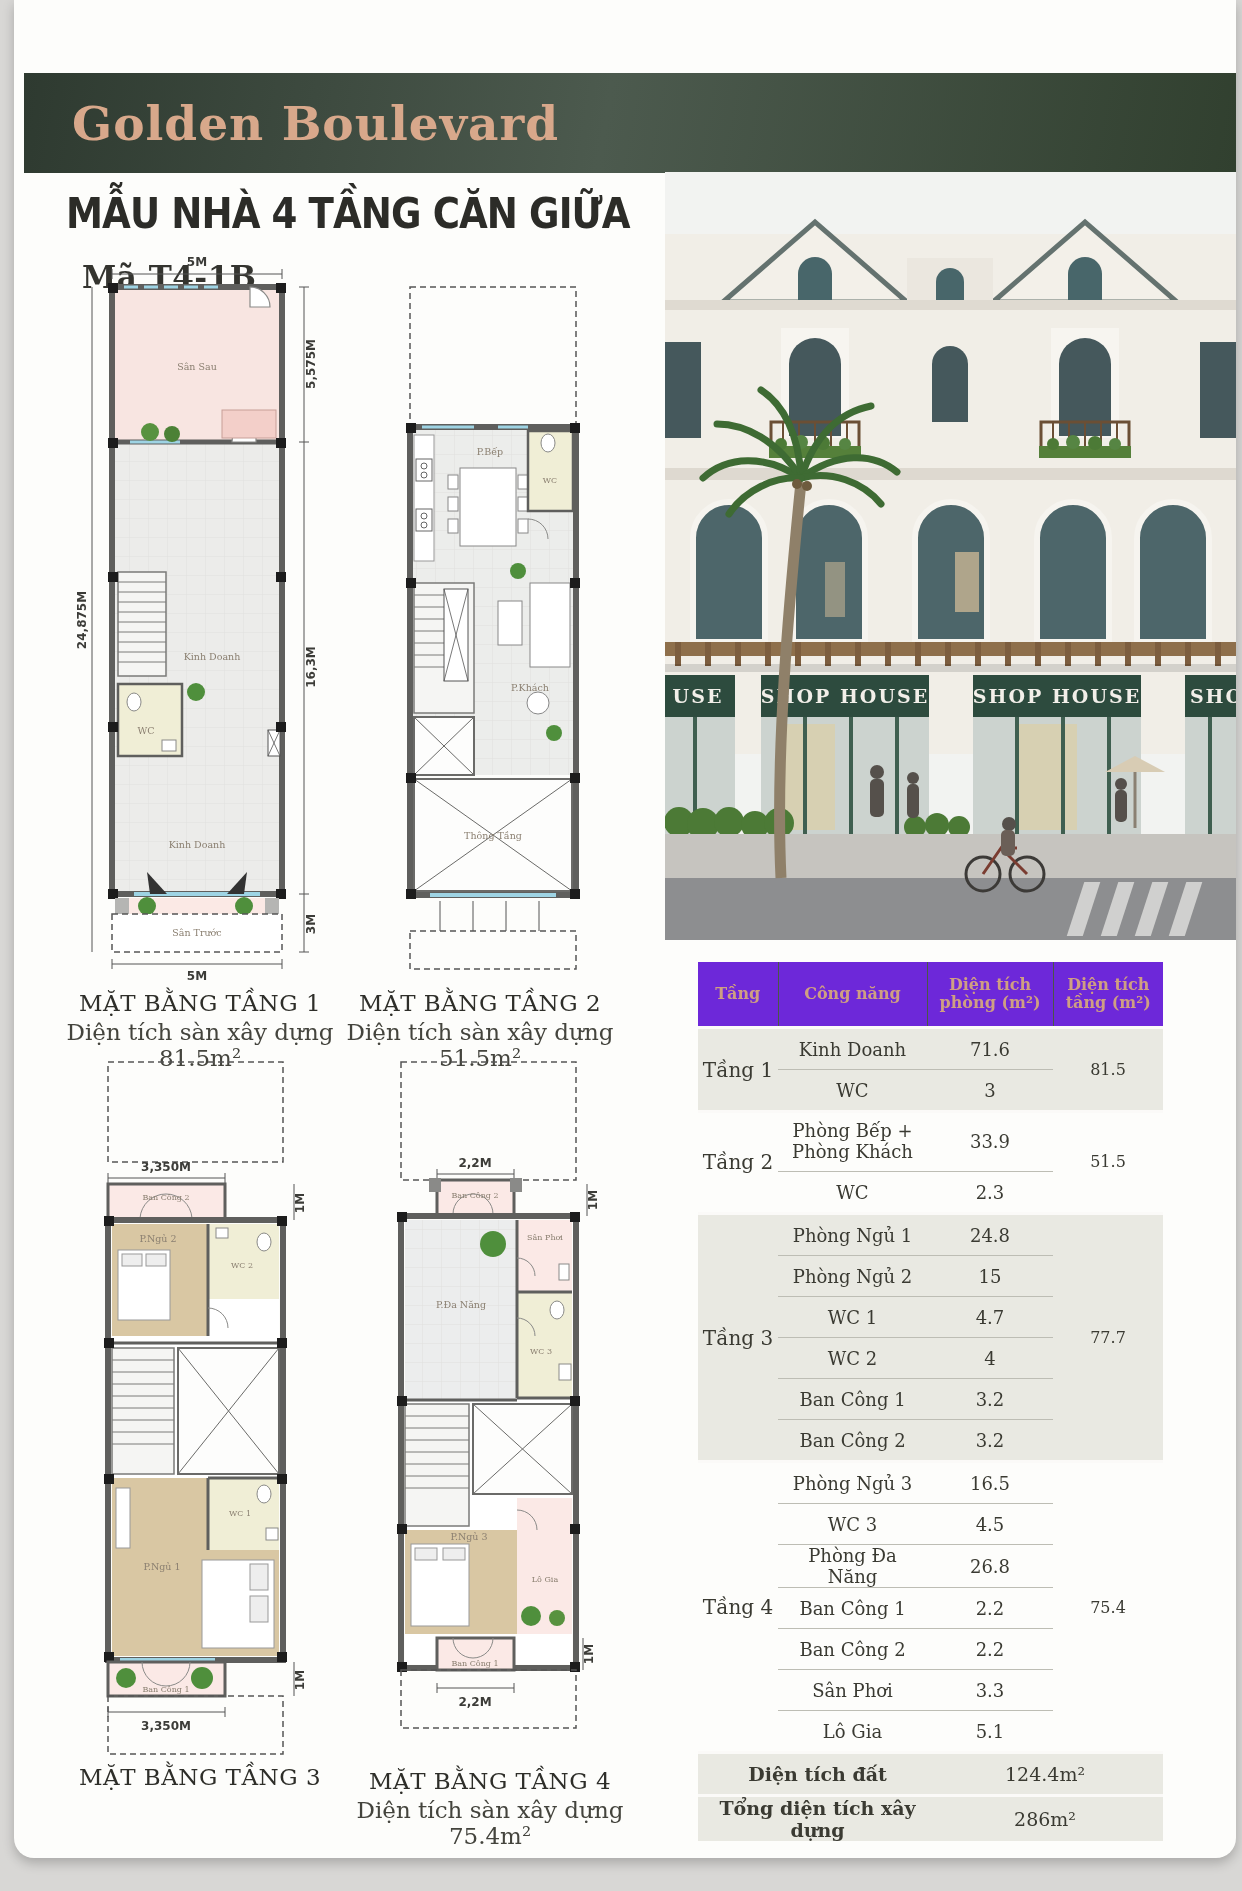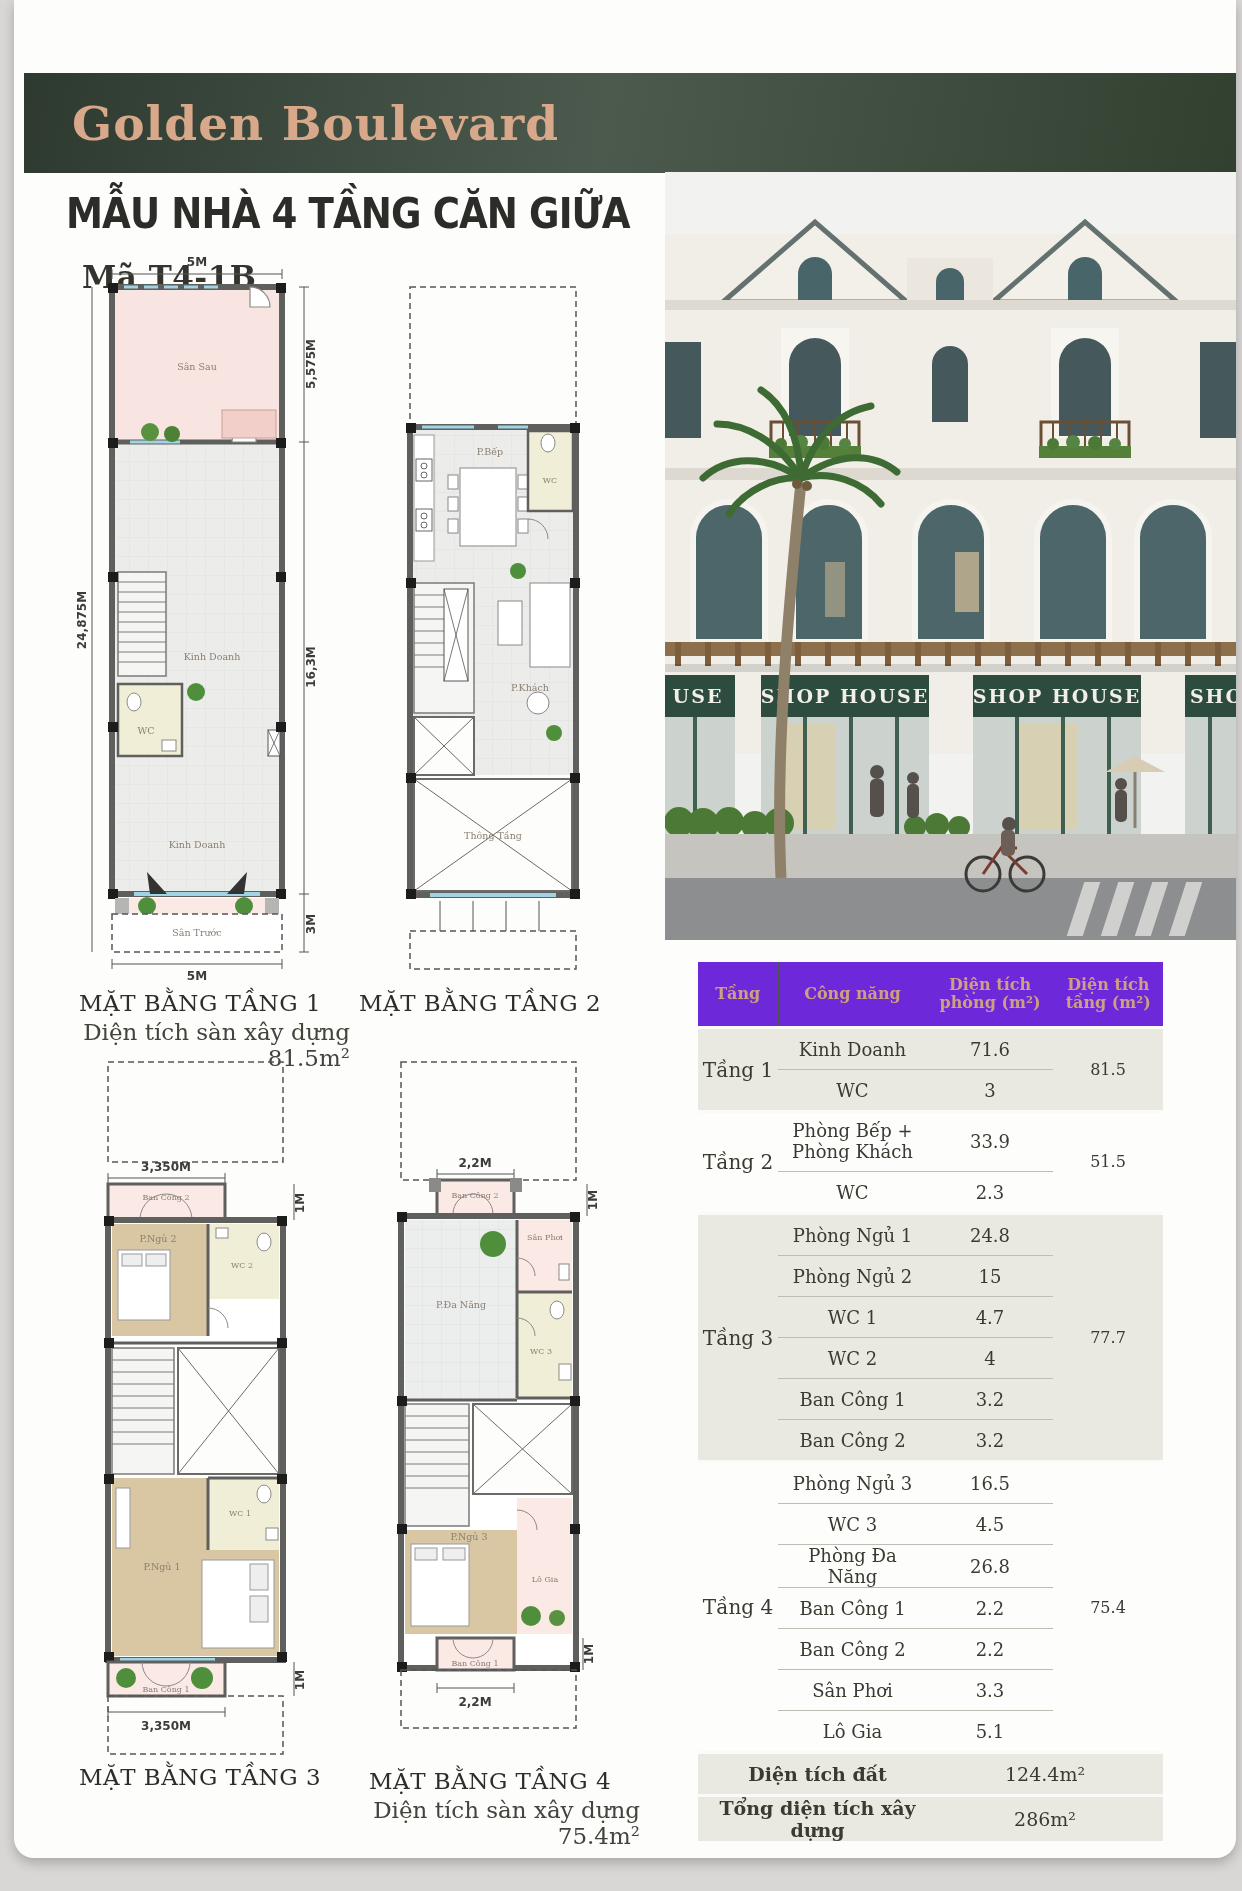--- a/index.html
+++ b/index.html
@@ -38,21 +38,21 @@
   }
   
   .plan{position:absolute}
   .plan svg{display:block}
   .cap{position:absolute;text-align:center}
   .cap-title{
     font-family:"DejaVu Serif",serif;font-weight:normal;font-size:23px;
     color:#2e2e29;letter-spacing:.5px;
   }
   .cap-sub{
-    font-family:"DejaVu Serif",serif;font-size:23px;color:#44443d;margin-top:3px;text-align:right;
+    font-family:"DejaVu Serif",serif;font-size:23px;color:#44443d;margin-top:3px;
   }
   
   .area-table{
     position:absolute;left:698px;top:962px;width:465px;
     border-collapse:collapse;table-layout:fixed;color:#3a3a32;
   }
   .area-table th{
     background:#6d28d9;color:#cf9f82;font-weight:bold;font-size:16px;
     height:60px;line-height:1.15;padding:2px;border-left:1px solid #4a5745;
   }
@@ -280,20 +280,21 @@
     <line x1="62" y1="618" x2="62" y2="648"></line>
         <line x1="95" y1="618" x2="95" y2="648"></line>
     <line x1="128" y1="618" x2="128" y2="648"></line>
         <line x1="161" y1="618" x2="161" y2="648"></line>
   </g>
   <rect x="32" y="648" width="166" height="38" fill="none" stroke="#555" stroke-width="1.5" stroke-dasharray="6 4"></rect>
 </svg>
 </div>
 <div class="cap" style="left:330px;top:990px;width:300px">
   <div class="cap-title">MẶT BẰNG TẦNG 2</div>
+  <div class="cap-sub">Diện tích sàn xây dựng 51.5m²</div>
 </div>
 
 <div class="plan" style="left:665px;top:172px">
 <svg width="571" height="768" viewBox="0 0 571 768">
   <rect width="571" height="768" fill="#f2f3f1"></rect>
   <rect y="62" width="571" height="520" fill="#f1eee7"></rect>
 
   <g>
     <polygon points="58,130 150,50 242,130" fill="#f3f0e9" stroke="#64726f" stroke-width="5"></polygon>
     <polygon points="328,130 420,50 512,130" fill="#f3f0e9" stroke="#64726f" stroke-width="5"></polygon>

